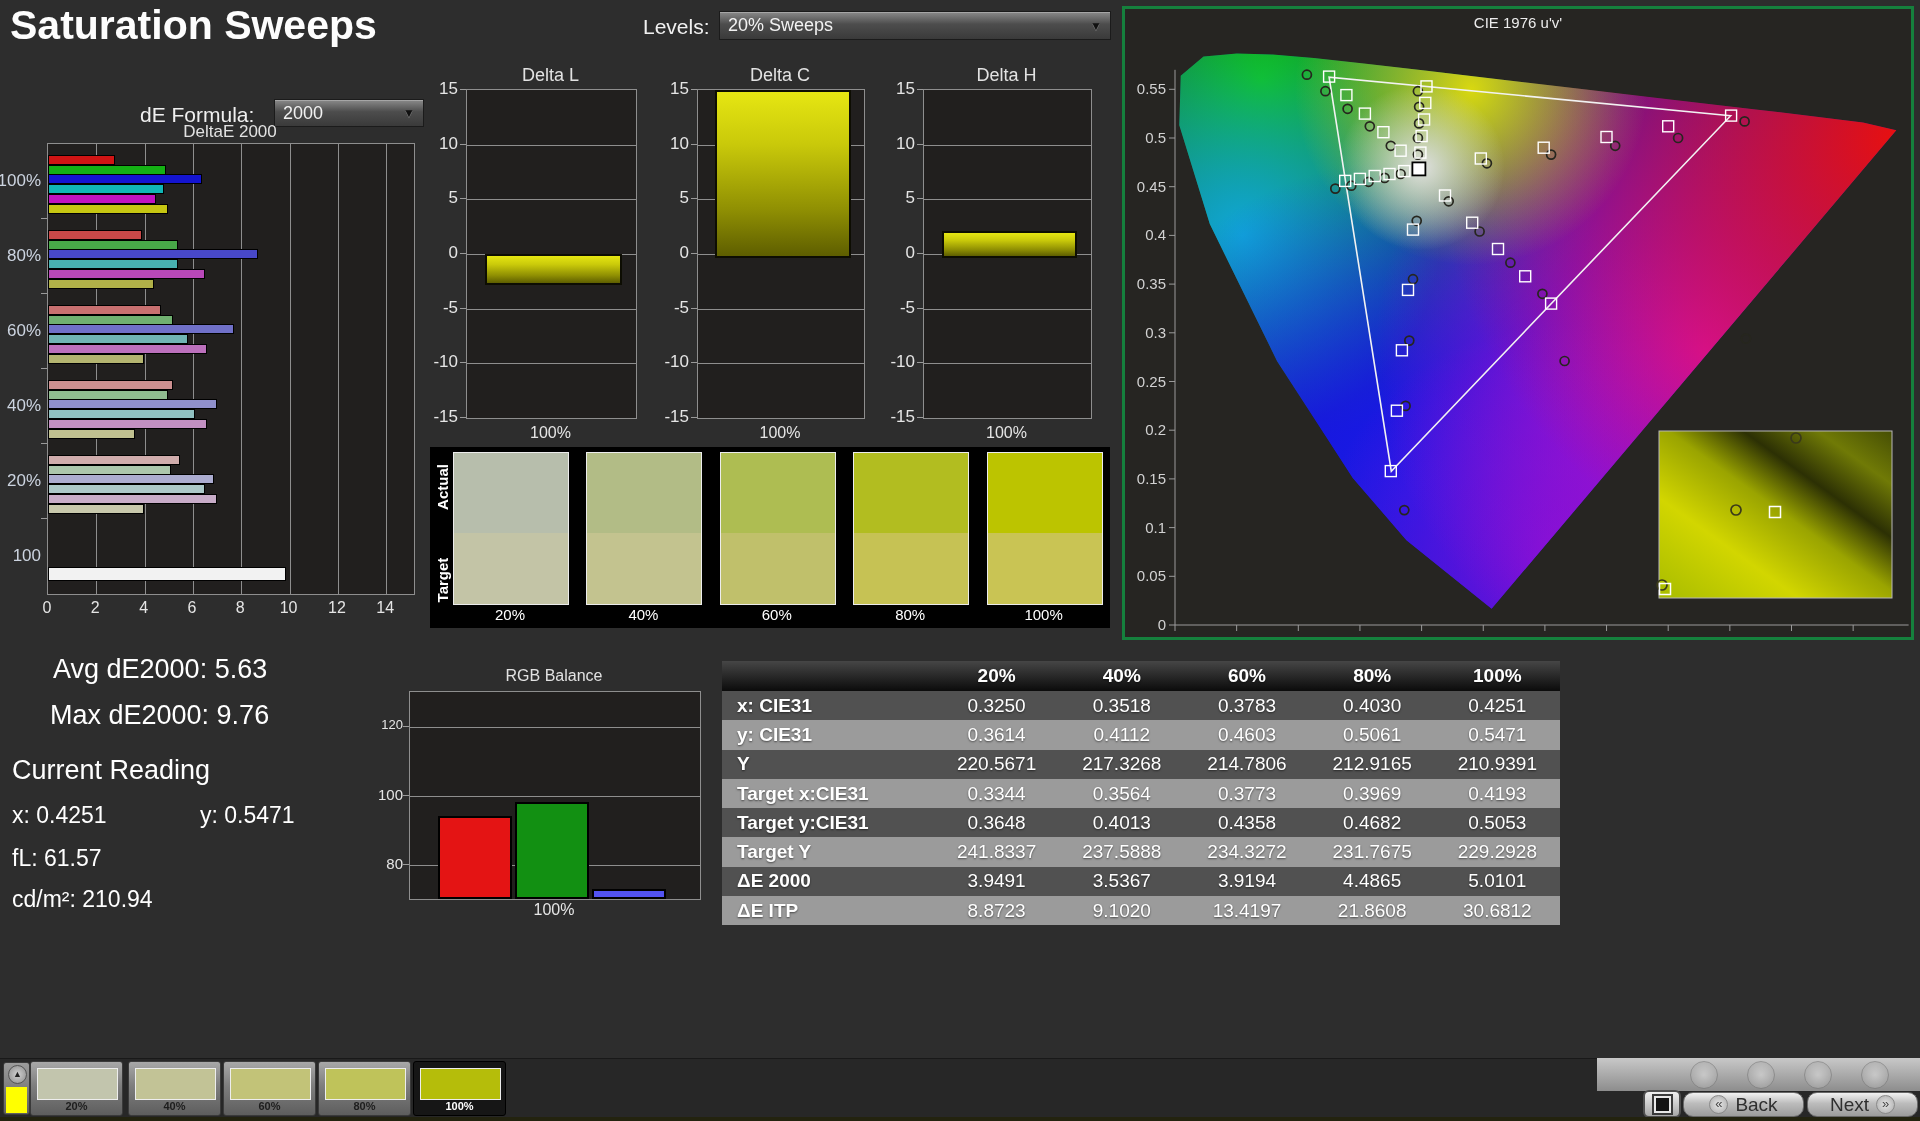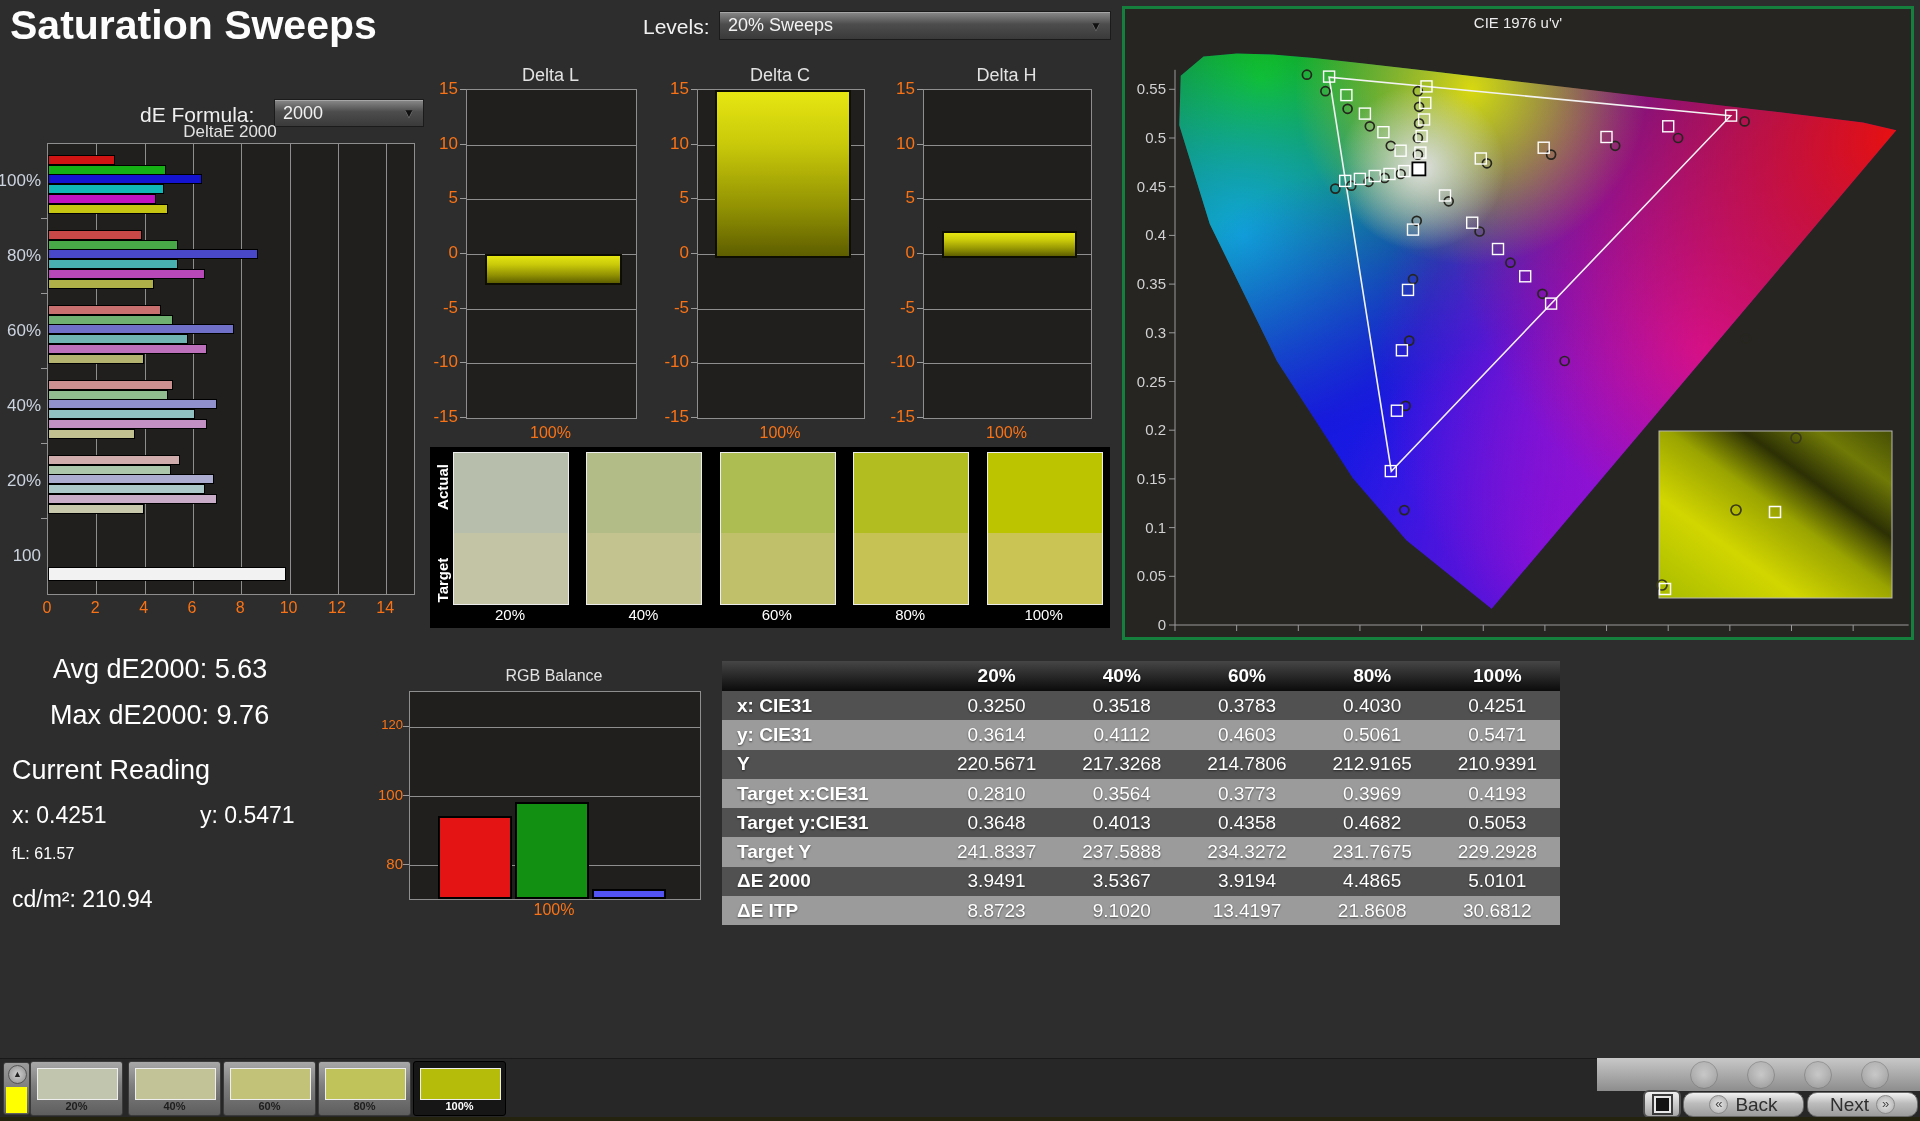--- a/index.html
+++ b/index.html
@@ -9,21 +9,21 @@
   .fieldlab{position:absolute;color:#f0f0f0;font-size:21px;}
   .dropdown{position:absolute;background:linear-gradient(#8a8a8a,#4d4d4d 45%,#3a3a3a);border:1px solid #1b1b1b;box-shadow:inset 0 1px 0 rgba(255,255,255,.25);color:#f2f2f2;display:flex;align-items:center;justify-content:space-between;padding:0 8px;font-size:18px;box-sizing:border-box;}
   .dd-arrow{font-size:12px;color:#111;text-shadow:0 1px 0 rgba(255,255,255,.3);}
   .plot{position:absolute;background:#211f1e;border:1px solid #8e8e8e;box-sizing:content-box;}
   .vgrid{position:absolute;top:0;width:1px;background:#8e8e8e;}
   .hgrid{position:absolute;left:0;height:1px;background:#8e8e8e;}
   .tick{position:absolute;background:#9a9a9a;}
   .hbar{position:absolute;border:1px solid #000;background-image:linear-gradient(rgba(255,255,255,.5),rgba(255,255,255,.08) 40%,rgba(0,0,0,.3));}
   .ybar{position:absolute;background:linear-gradient(#e6e612,#c9c90a 32%,#8f8f03 72%,#5e5e00);border:2px solid #0d0d02;}
   .rgbbar{position:absolute;border:2px solid #000;background-image:linear-gradient(rgba(255,255,255,.35),rgba(255,255,255,0) 35%,rgba(0,0,0,.22));box-sizing:border-box;}
-  .axlab{position:absolute;font-size:16px;color:#f97316;text-align:center;}
+  .axlab{position:absolute;font-size:16px;color:#e5e5e5;text-align:center;}
   .grouplab{position:absolute;font-size:17px;color:#ccd4e0;text-align:right;}
   .ctitle{position:absolute;font-size:18px;color:#e2e2e2;text-align:center;}
   #swatch-strip{position:absolute;left:430px;top:447px;width:680px;height:181px;background:#000;}
   .swatch{position:absolute;border:1px solid #ececec;}
   .half{position:absolute;left:0;width:100%;}
   .slab{position:absolute;color:#fff;font-size:15px;text-align:center;}
   .vlab{position:absolute;color:#fff;font-size:15px;font-weight:bold;text-align:center;width:110px;height:14px;transform:rotate(-90deg);}
   #cie-panel{position:absolute;left:1122px;top:6px;width:792px;height:634px;border:3px solid #15803d;background:#262522;box-sizing:border-box;}
   #cie-title{position:absolute;left:0;top:5px;width:100%;text-align:center;font-size:15px;color:#ececec;}
   #cie-svg{position:absolute;left:0;top:0;}
@@ -294,21 +294,21 @@
           <rect x="534.5" y="574.5" width="11" height="11" fill="none" stroke="#ffffff" stroke-width="1.5"></rect>
         </g>
       </svg>
   </div>
 
   <div class="stat" style="left:53px;top:654px;font-size:27px;">Avg dE2000: 5.63</div>
   <div class="stat" style="left:50px;top:700px;font-size:27px;">Max dE2000: 9.76</div>
   <div class="stat" style="left:12px;top:755px;font-size:27px;">Current Reading</div>
   <div class="stat" style="left:12px;top:802px;font-size:23px;">x: 0.4251</div>
   <div class="stat" style="left:200px;top:802px;font-size:23px;">y: 0.5471</div>
-  <div class="stat" style="left:12px;top:845px;font-size:16px;">fL: 61.57</div>
+  <div class="stat" style="left:12px;top:845px;font-size:23px;">fL: 61.57</div>
   <div class="stat" style="left:12px;top:886px;font-size:23px;">cd/m²: 210.94</div>
 
   <div class="ctitle" style="left:409px;top:667px;width:290px;font-size:16px;">RGB Balance</div>
   <div class="axlab" style="left:409px;top:901px;width:290px;">100%</div>
 
   <div id="data-table">
       <div class="trow thead">
         <div class="tcell label"></div>
         <div class="tcell val">20%</div>
         <div class="tcell val">40%</div>
@@ -335,21 +335,21 @@
       <div class="trow odd">
         <div class="tcell label">Y</div>
         <div class="tcell val">220.5671</div>
         <div class="tcell val">217.3268</div>
         <div class="tcell val">214.7806</div>
         <div class="tcell val">212.9165</div>
         <div class="tcell val">210.9391</div>
       </div>
       <div class="trow even">
         <div class="tcell label">Target x:CIE31</div>
-        <div class="tcell val">0.2810</div>
+        <div class="tcell val">0.3344</div>
         <div class="tcell val">0.3564</div>
         <div class="tcell val">0.3773</div>
         <div class="tcell val">0.3969</div>
         <div class="tcell val">0.4193</div>
       </div>
       <div class="trow odd">
         <div class="tcell label">Target y:CIE31</div>
         <div class="tcell val">0.3648</div>
         <div class="tcell val">0.4013</div>
         <div class="tcell val">0.4358</div>

